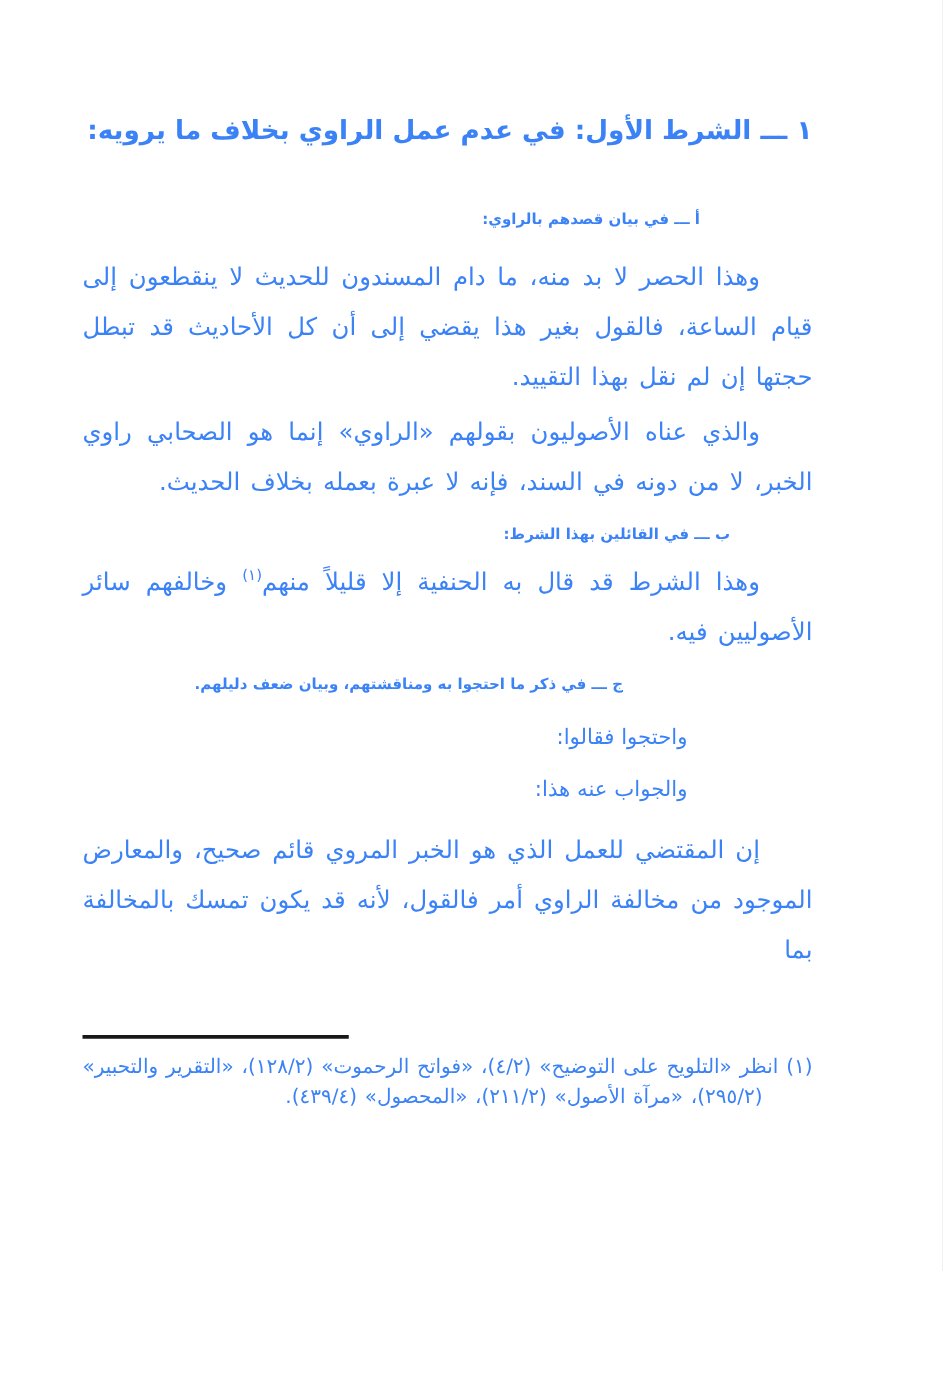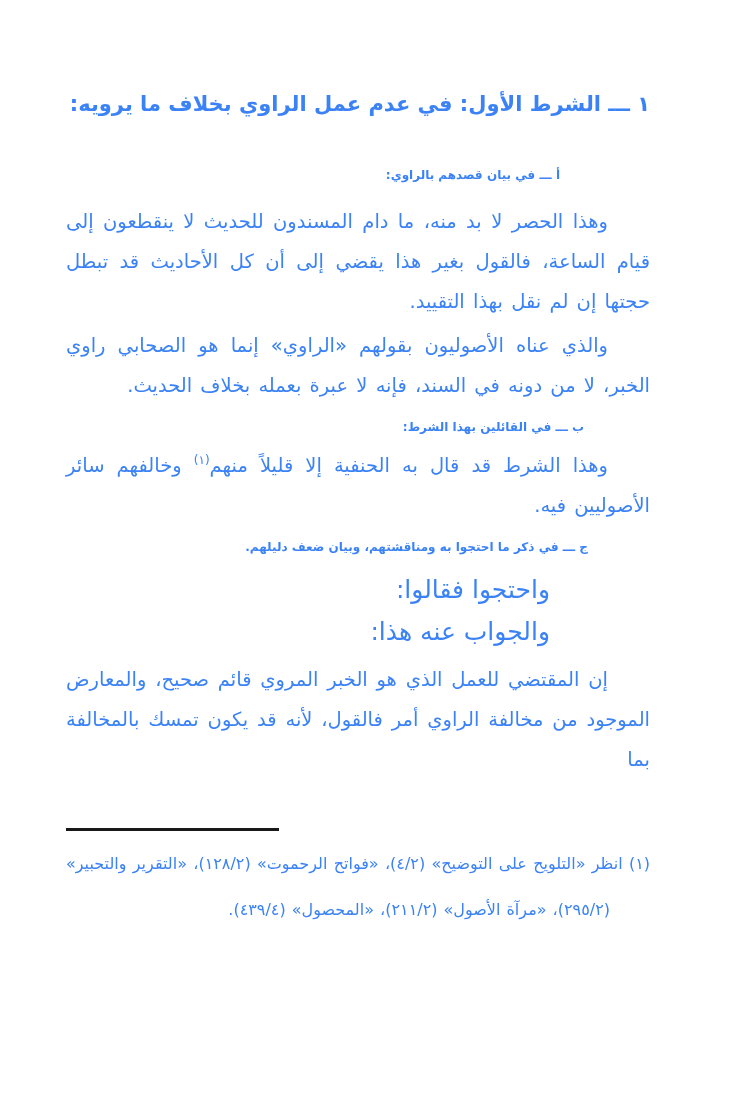--- a/index.html
+++ b/index.html
@@ -31,31 +31,31 @@
   }
   .subheading {
     font-size: 12px;
     font-weight: bold;
     line-height: 34px;
     text-align: right;
     white-space: nowrap;
   }
   .sub-a { margin: 0 0 10px 0; text-indent: 90px; }
   .sub-b { margin: 0 0 2px 0;  text-indent: 66px; }
-  .sub-c { margin: 0 0 6px 0;  text-indent: 62px; }
+  .sub-c { margin: 0 0 6px 0;  text-indent: 62px; text-align: center; }
   .para {
     font-size: 19.5px;
     line-height: 40px;
     margin: 0 0 4px 0;
     text-indent: 42px;
     word-spacing: 2px;
   }
   .para.mb8 { margin-bottom: 8px; }
   .lead {
-    font-size: 25px;
+    font-size: 17px;
     line-height: 40px;
     margin: 0 0 2px 0;
     text-align: right;
     text-indent: 100px;
     white-space: nowrap;
   }
   .lead.mb8 { margin-bottom: 8px; }
   sup.note-ref {
     font-size: 12px;
     line-height: 0;
@@ -63,21 +63,21 @@
   }
   .footnote-rule {
     height: 3px;
     width: 213px;
     background: #181818;
     border: 0;
     margin: 48px auto 10px 0; 
   }
   .footnote {
     font-size: 16px;
-    line-height: 46px;
+    line-height: 24px;
     text-align: justify;
     padding-right: 40px;
     text-indent: -40px; 
     word-spacing: 1px;
   }
   .page-number {
     position: absolute;
     top: 974px;
     left: 0;
     right: 0;

